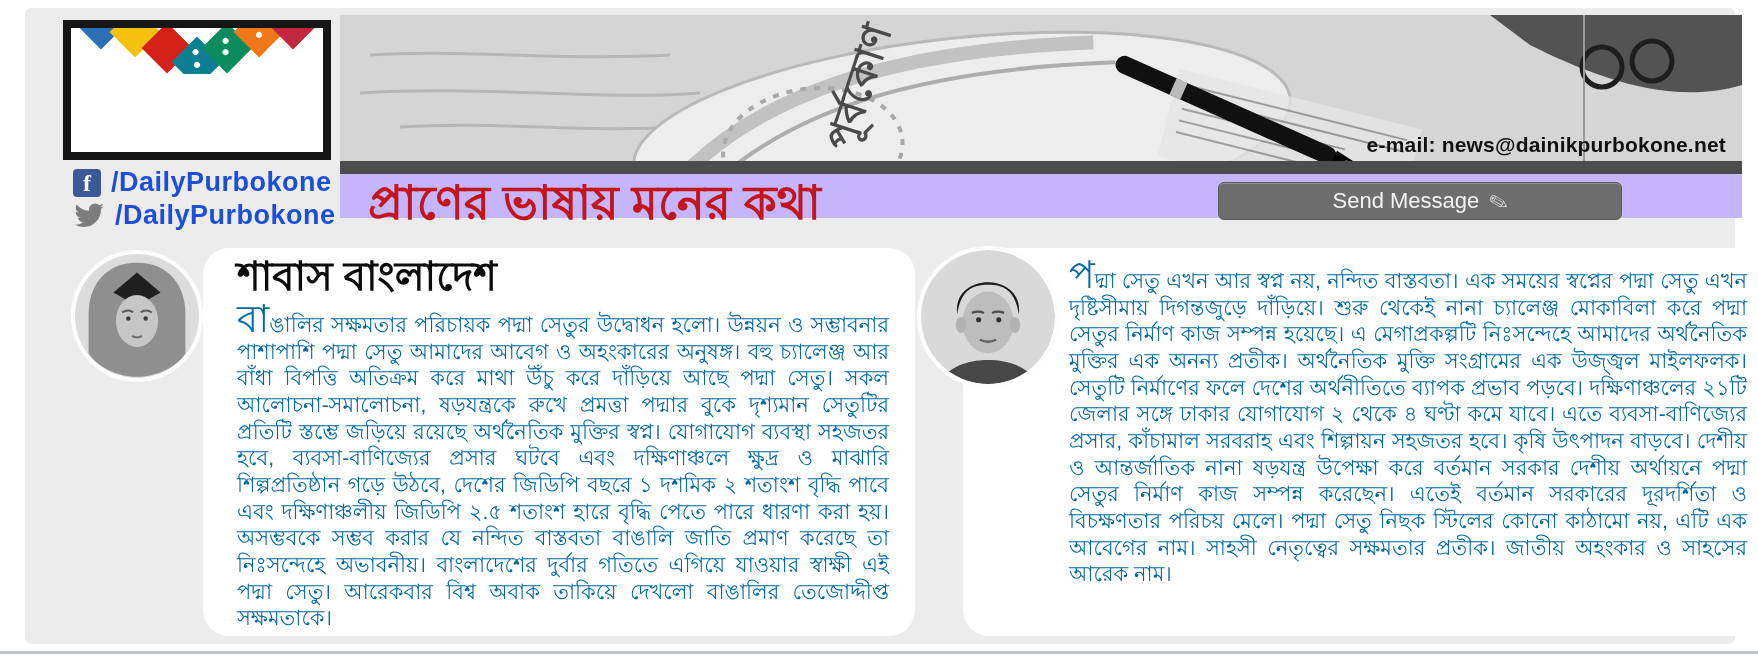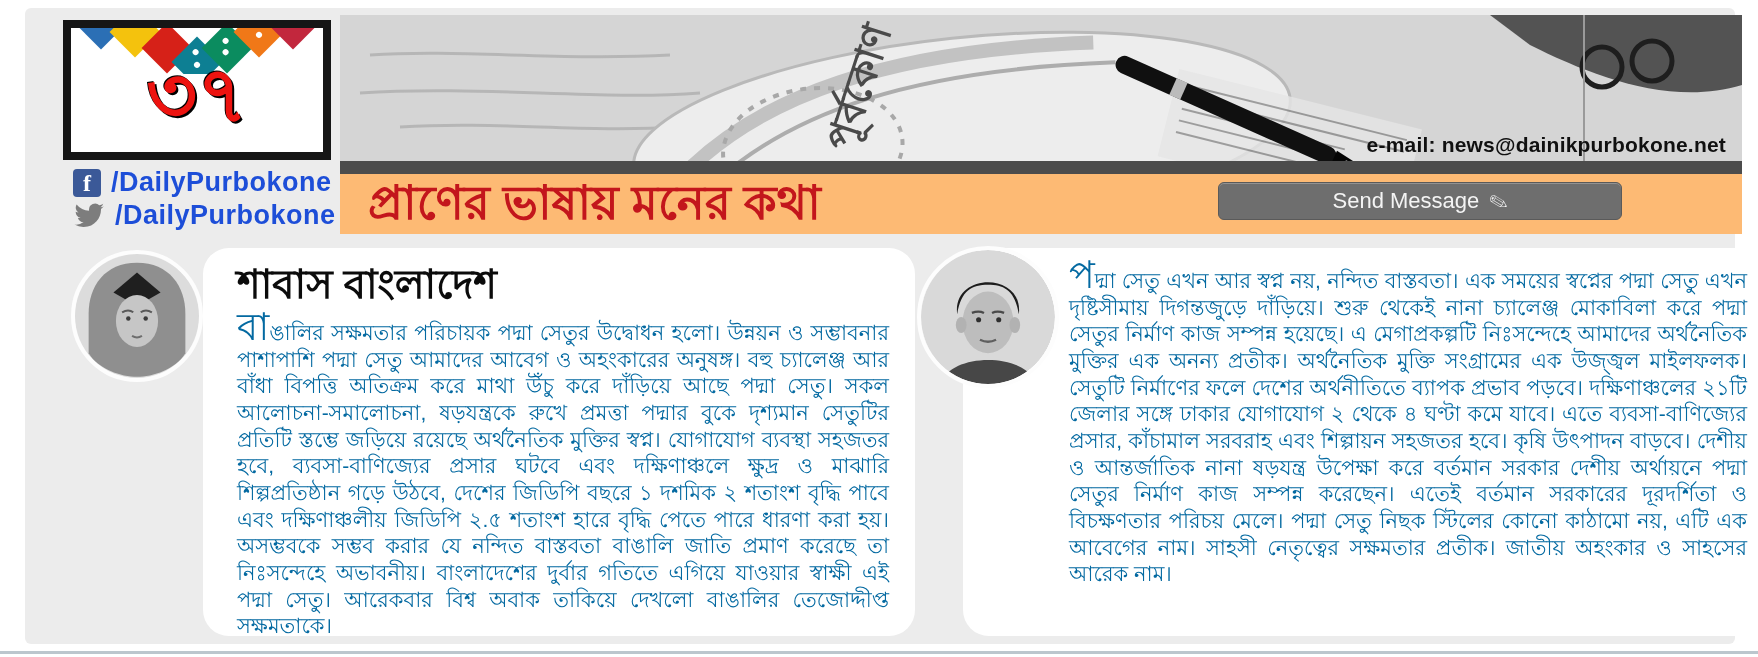--- a/index.html
+++ b/index.html
@@ -23,37 +23,37 @@
               display:flex; align-items:flex-end; justify-content:center; line-height:1.05; }
   .tw-badge { width:32px; height:26px; display:flex; align-items:center; }
   .handle { font-size:27px; font-weight:bold; color:#1d4ed8; letter-spacing:.5px; }
 
   .banner { position:absolute; left:315px; top:7px; width:1402px; height:146px; overflow:hidden;
             background:linear-gradient(90deg,#e6e6e6,#d2d2d2 45%,#c7c7c7); }
   .banner-email { position:absolute; right:16px; bottom:4px; font-size:21px; font-weight:bold;
                   color:#101010; letter-spacing:.2px; }
   .banner-bar { position:absolute; left:315px; top:153px; width:1402px; height:13px; background:var(--banner_bar); }
 
-  .tagline-strip { position:absolute; left:315px; top:166px; width:1402px; height:60px; background:#fdba74; }
+  .tagline-strip { position:absolute; left:315px; top:166px; width:1402px; height:44px; background:#c4b5fd; }
   .tagline { position:absolute; left:28px; top:2px; font-size:47px; font-weight:bold;
              color:var(--accent_red); line-height:1.15; }
   .send-btn { position:absolute; left:878px; top:8px; width:404px; height:38px;
               background:var(--button_gray); border:1px solid #5a5a5a; border-radius:6px;
               color:#f4f4f4; font-size:22px; display:flex; align-items:center; justify-content:center;
               gap:10px; cursor:pointer; box-shadow:inset 0 1px 0 rgba(255,255,255,.25); }
   .pencil { font-size:20px; transform:rotate(0deg); }
 
   
   .avatar { position:absolute; border-radius:50%; overflow:hidden; border:4px solid #fdfdfd; z-index:3; }
   .avatar svg { display:block; width:100%; height:100%; }
   .avatar-left { left:46px; top:242px; width:132px; height:132px; }
   .avatar-right { left:892px; top:238px; width:142px; height:142px; }
 
   .card { position:absolute; background:#ffffff; border-radius:26px; overflow:hidden; z-index:1; }
-  .card-left  { left:178px; top:240px; width:712px; height:388px; padding:12px 26px 10px 34px; }
+  .card-left  { left:178px; top:240px; width:712px; height:388px; padding:4px 26px 10px 34px; }
   .card-right { left:938px; top:240px; width:810px; height:388px; padding:12px 26px 10px 106px; }
 
   .art-title { font-size:40px; font-weight:bold; color:#0b0b0b; line-height:1.2; margin-bottom:4px; }
   .art-body  { font-size:21px; color:#0369a1; line-height:1.27; text-align:justify; }
   .dropcap   { font-size:38px; line-height:.8; font-weight:normal; }
 
   .bottom-rule { position:absolute; left:0; bottom:3px; width:100%; height:3px; background:#bcc6cd; }
 </style>
 </head>
 <body>
@@ -86,21 +86,20 @@
         <g transform="rotate(45 188 18)">
             <rect x="170" y="0" width="36" height="36" fill="#f07818"></rect>
           <circle cx="182" cy="12" r="3" fill="#fff"></circle>
             <circle cx="190" cy="20" r="3" fill="#fff"></circle>
           </g>
         <g transform="rotate(45 222 10)">
             <rect x="204" y="-8" width="36" height="36" fill="#c2273d"></rect>
           <circle cx="214" cy="2" r="3" fill="#fff"></circle>
           </g>
       </svg>
-      <div class="logo-num">৩৭</div>
     </div>
 
     <div class="social">
       <div class="social-row">
         <span class="fb-badge">f</span>
         <span class="handle">/DailyPurbokone</span>
       </div>
       <div class="social-row">
         <span class="tw-badge">
           <svg viewBox="0 0 30 26" width="32" height="26">

